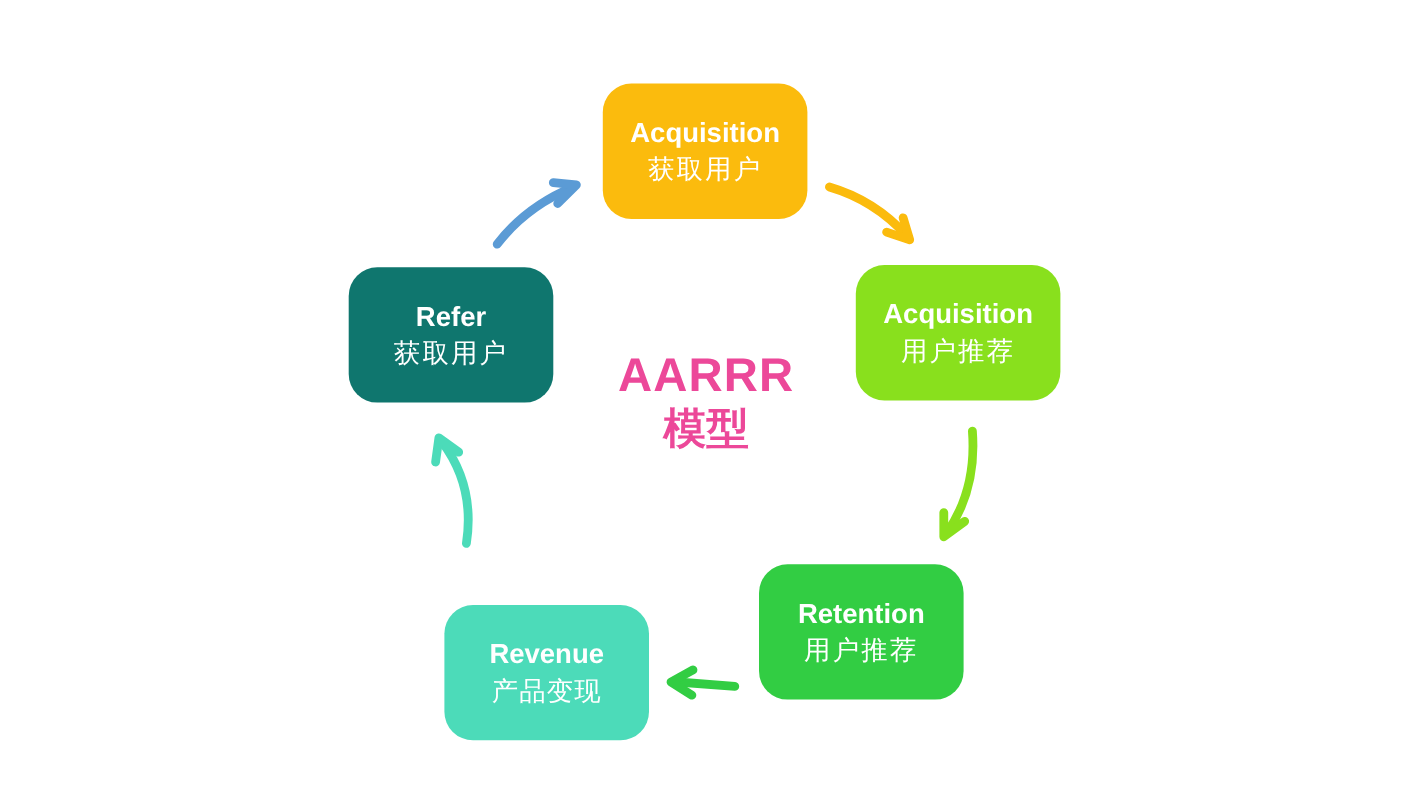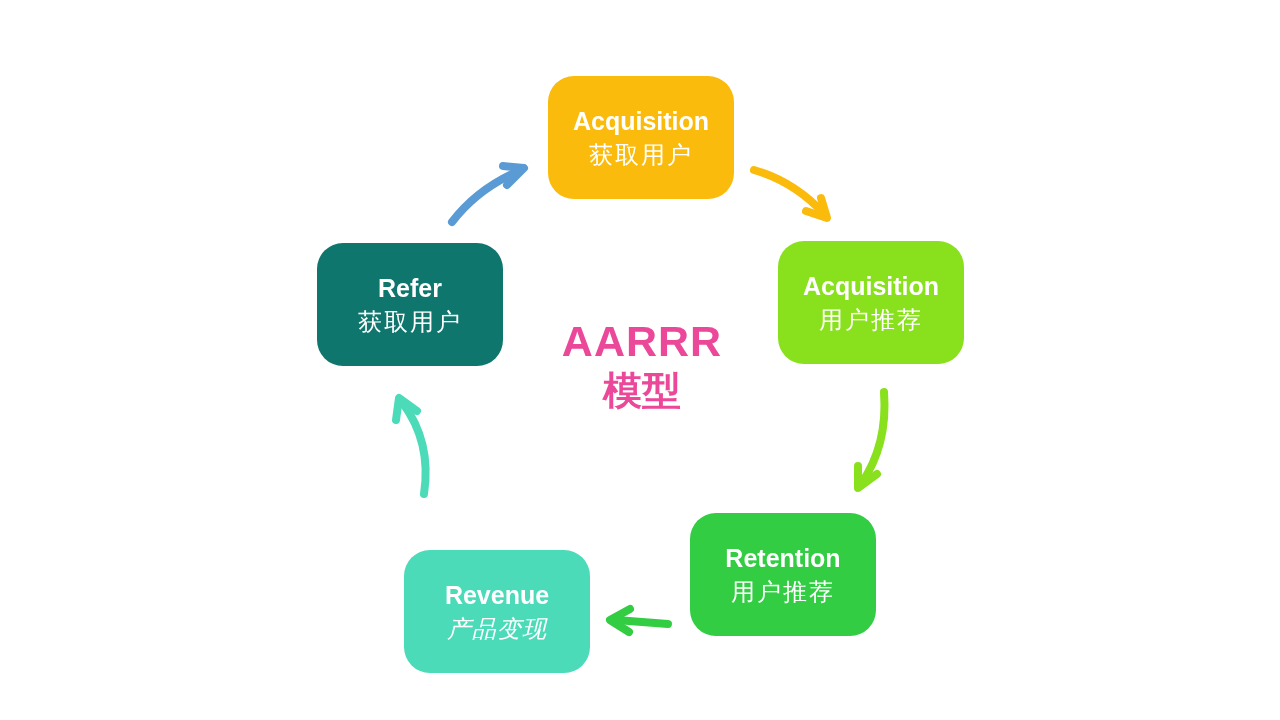--- a/index.html
+++ b/index.html
@@ -42,21 +42,21 @@
     font-size: 24px;
     font-weight: 400;
     line-height: 1;
     letter-spacing: 2px;
   }
   .node-acquisition { left: 548px; top: 76px; }
   .node-activation  { left: 778px; top: 241px; }
   .node-retention   { left: 690px; top: 513px; }
   .node-revenue     { left: 404px; top: 514px; margin-top: 36px; }
   .node-refer       { left: 317px; top: 243px; }
-  .node-revenue .label-zh { letter-spacing: 1px; font-style: italic; }
+  .node-revenue .label-zh { letter-spacing: 1px; }
   .center-title {
     position: absolute;
     left: 642px;
     top: 320px;
     transform: translateX(-50%);
     text-align: center;
     font-weight: bold;
     white-space: nowrap;
   }
   .title-line1 {

